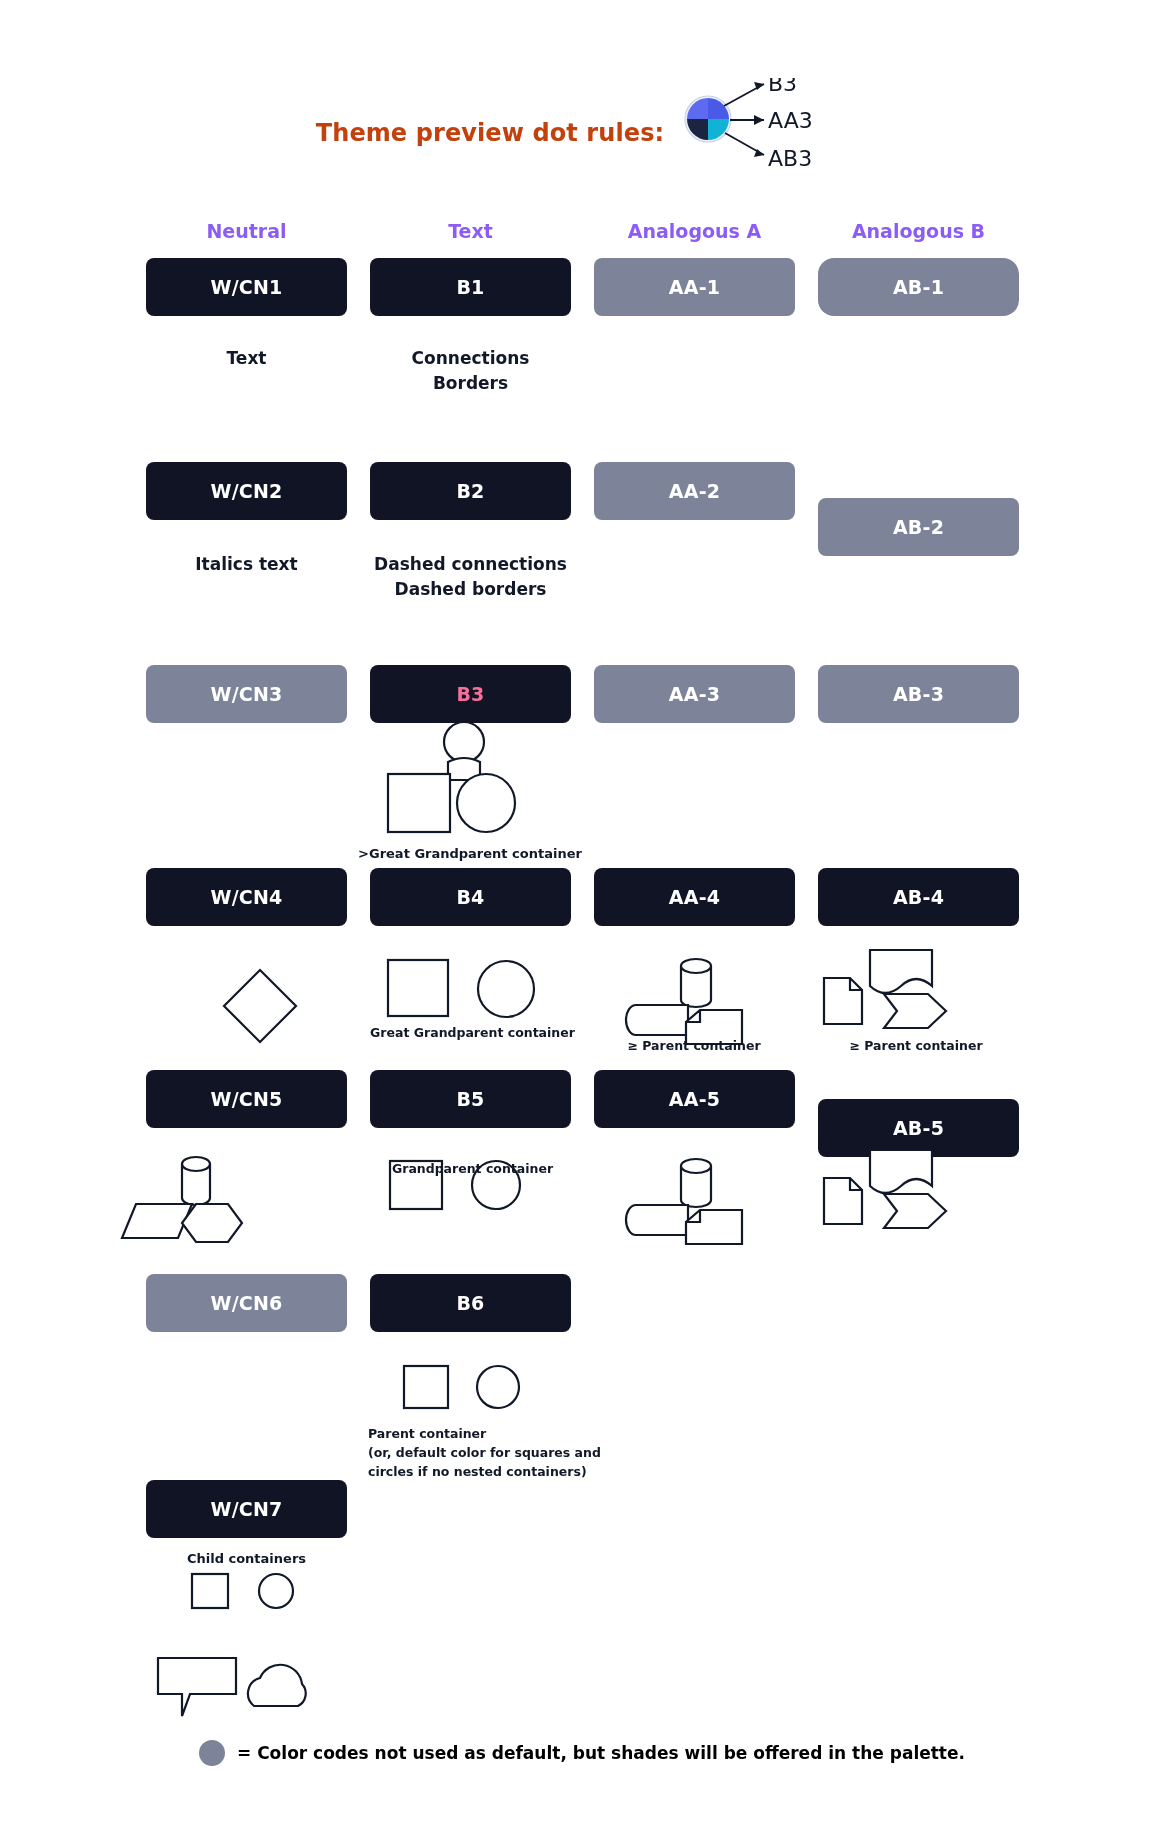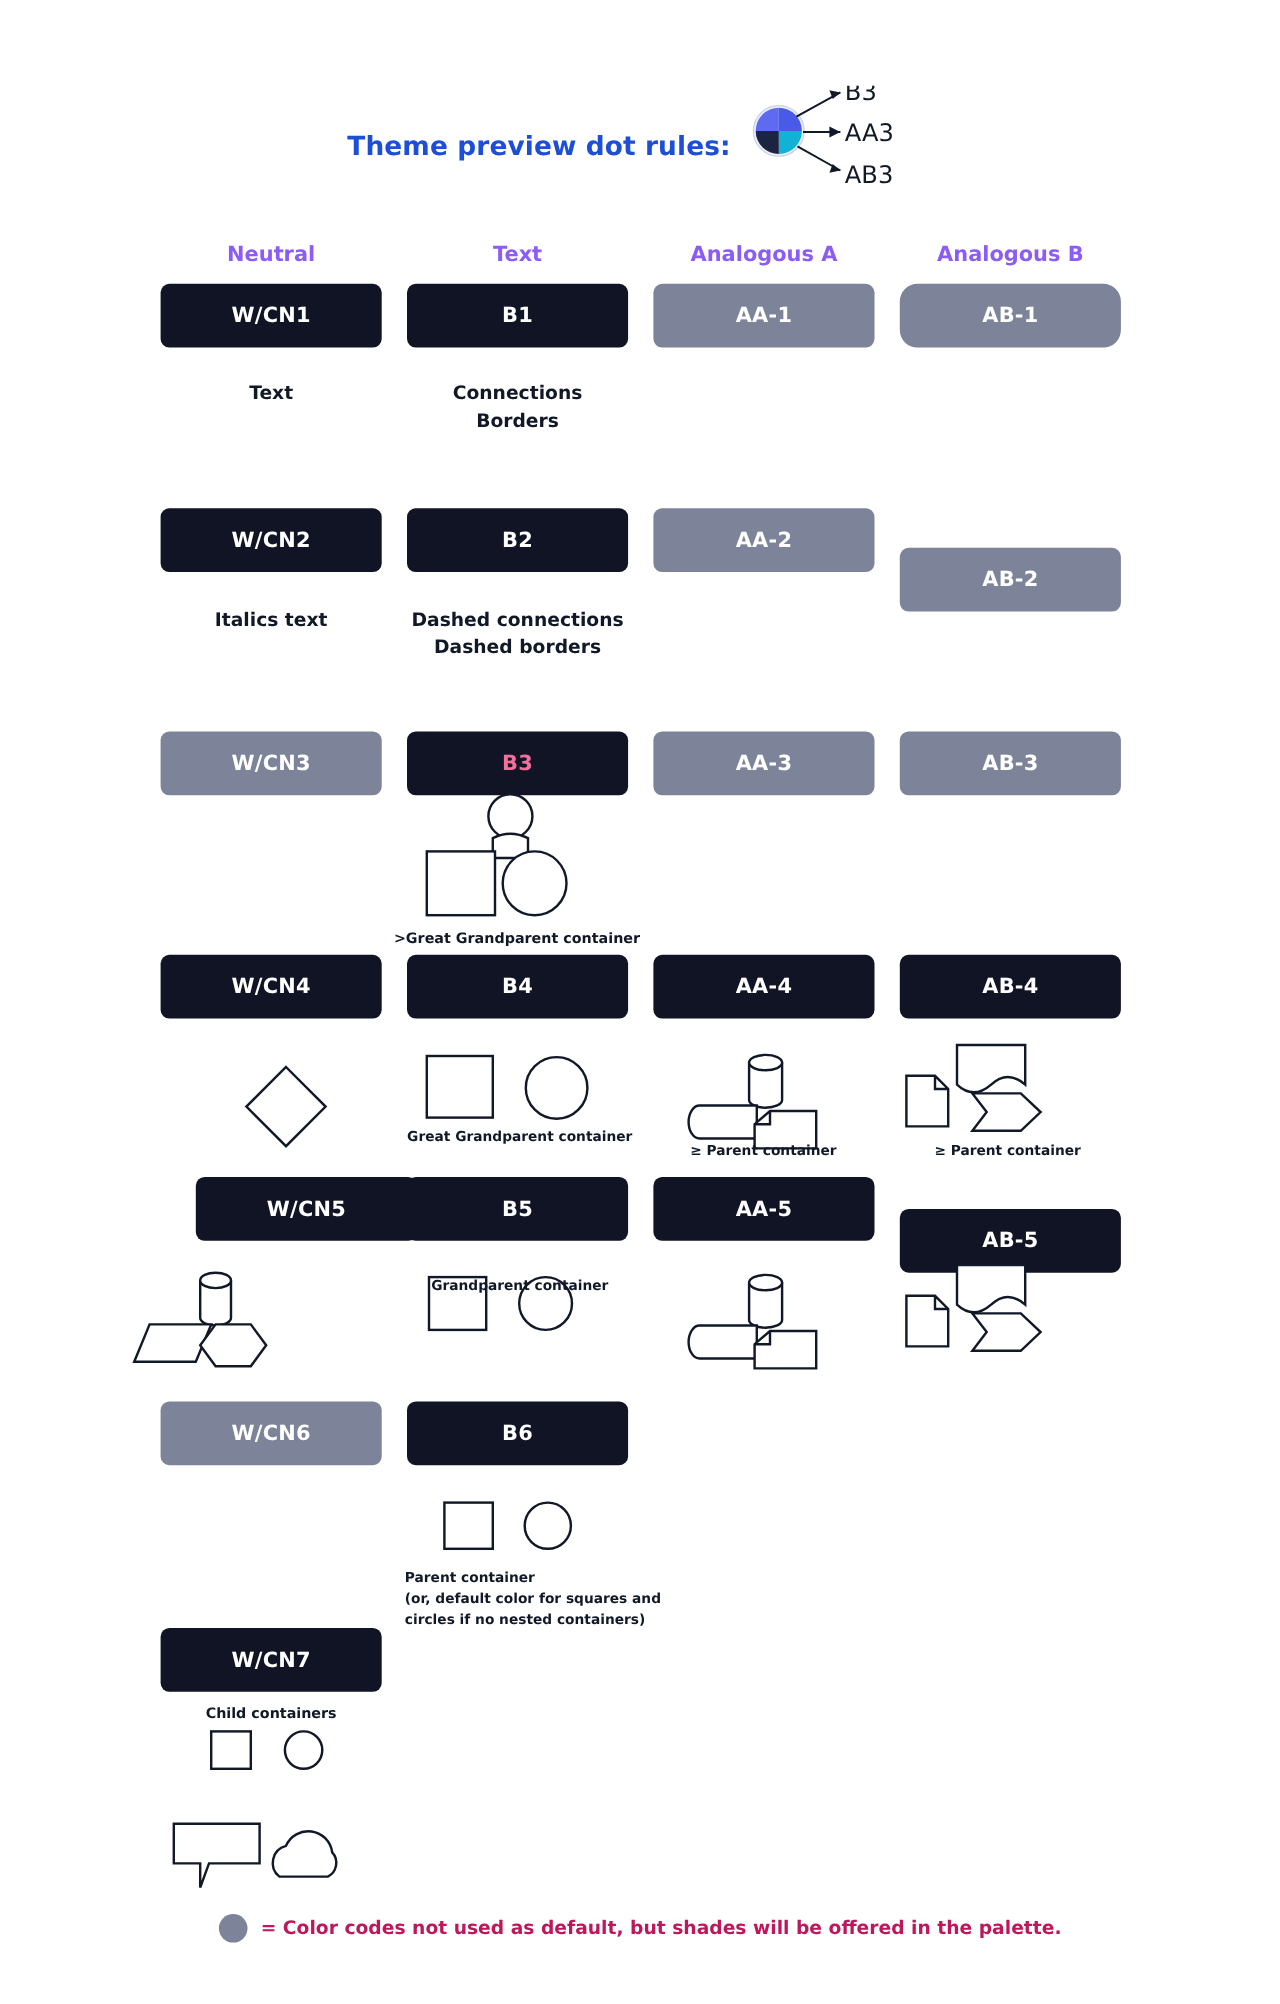--- a/index.html
+++ b/index.html
@@ -27,21 +27,21 @@
     top: 78px;
     left: 0;
     width: 1164px;
     display: flex;
     justify-content: center;
     align-items: center;
   }
   .header-label {
     font-size: 24px;
     font-weight: 700;
-    color: #1d4ed8;
+    color: #c2410c;
     letter-spacing: 0.1px;
   }
   .dot-legend {
     position: relative;
     width: 170px;
     height: 110px;
     margin-left: 14px;
   }
   .dot-legend svg { display: block; }
 
@@ -103,21 +103,21 @@
   }
   .footer-dot {
     width: 26px;
     height: 26px;
     border-radius: 50%;
     background: #7d8499;
   }
   .footer-text {
     font-size: 17px;
     font-weight: 700;
-    color: #be185d;
+    color: #000000;
   }
 </style>
 </head>
 <body>
 
 <div class="page">
 
   <div class="header">
     <div class="header-label">Theme preview dot rules:</div>
     <div class="dot-legend">
@@ -260,21 +260,21 @@
     <svg width="170" height="110" viewBox="0 0 170 110">
       <g fill="#ffffff" stroke="#111827" stroke-width="2.2">
         <path d="M12 50 h26 l12 12 v34 h-38 z M38 50 v12 h12"></path>
         <path d="M58 22 h62 v36 q-16 -14 -31 0 q-16 14 -31 0 z"></path>
         <path d="M72 66 h44 l18 17 l-18 17 h-44 l13 -17 z"></path>
       </g>
     </svg>
   </div>
   <div class="caption small2 center" style="left:796px;top:1037px;width:240px;">≥ Parent container</div>
 
-  <div class="swatch dark" style="left:146px;top:1070px;margin-left:32px;">
+  <div class="swatch dark" style="left:146px;top:1070px;">
       <span>W/CN5</span>
     </div>
   <div class="swatch dark" style="left:370px;top:1070px;">
       <span>B5</span>
     </div>
   <div class="swatch dark" style="left:594px;top:1070px;">
       <span>AA-5</span>
     </div>
   <div class="swatch dark" style="left:818px;top:1070px;margin-top:29px;">
       <span>AB-5</span>

